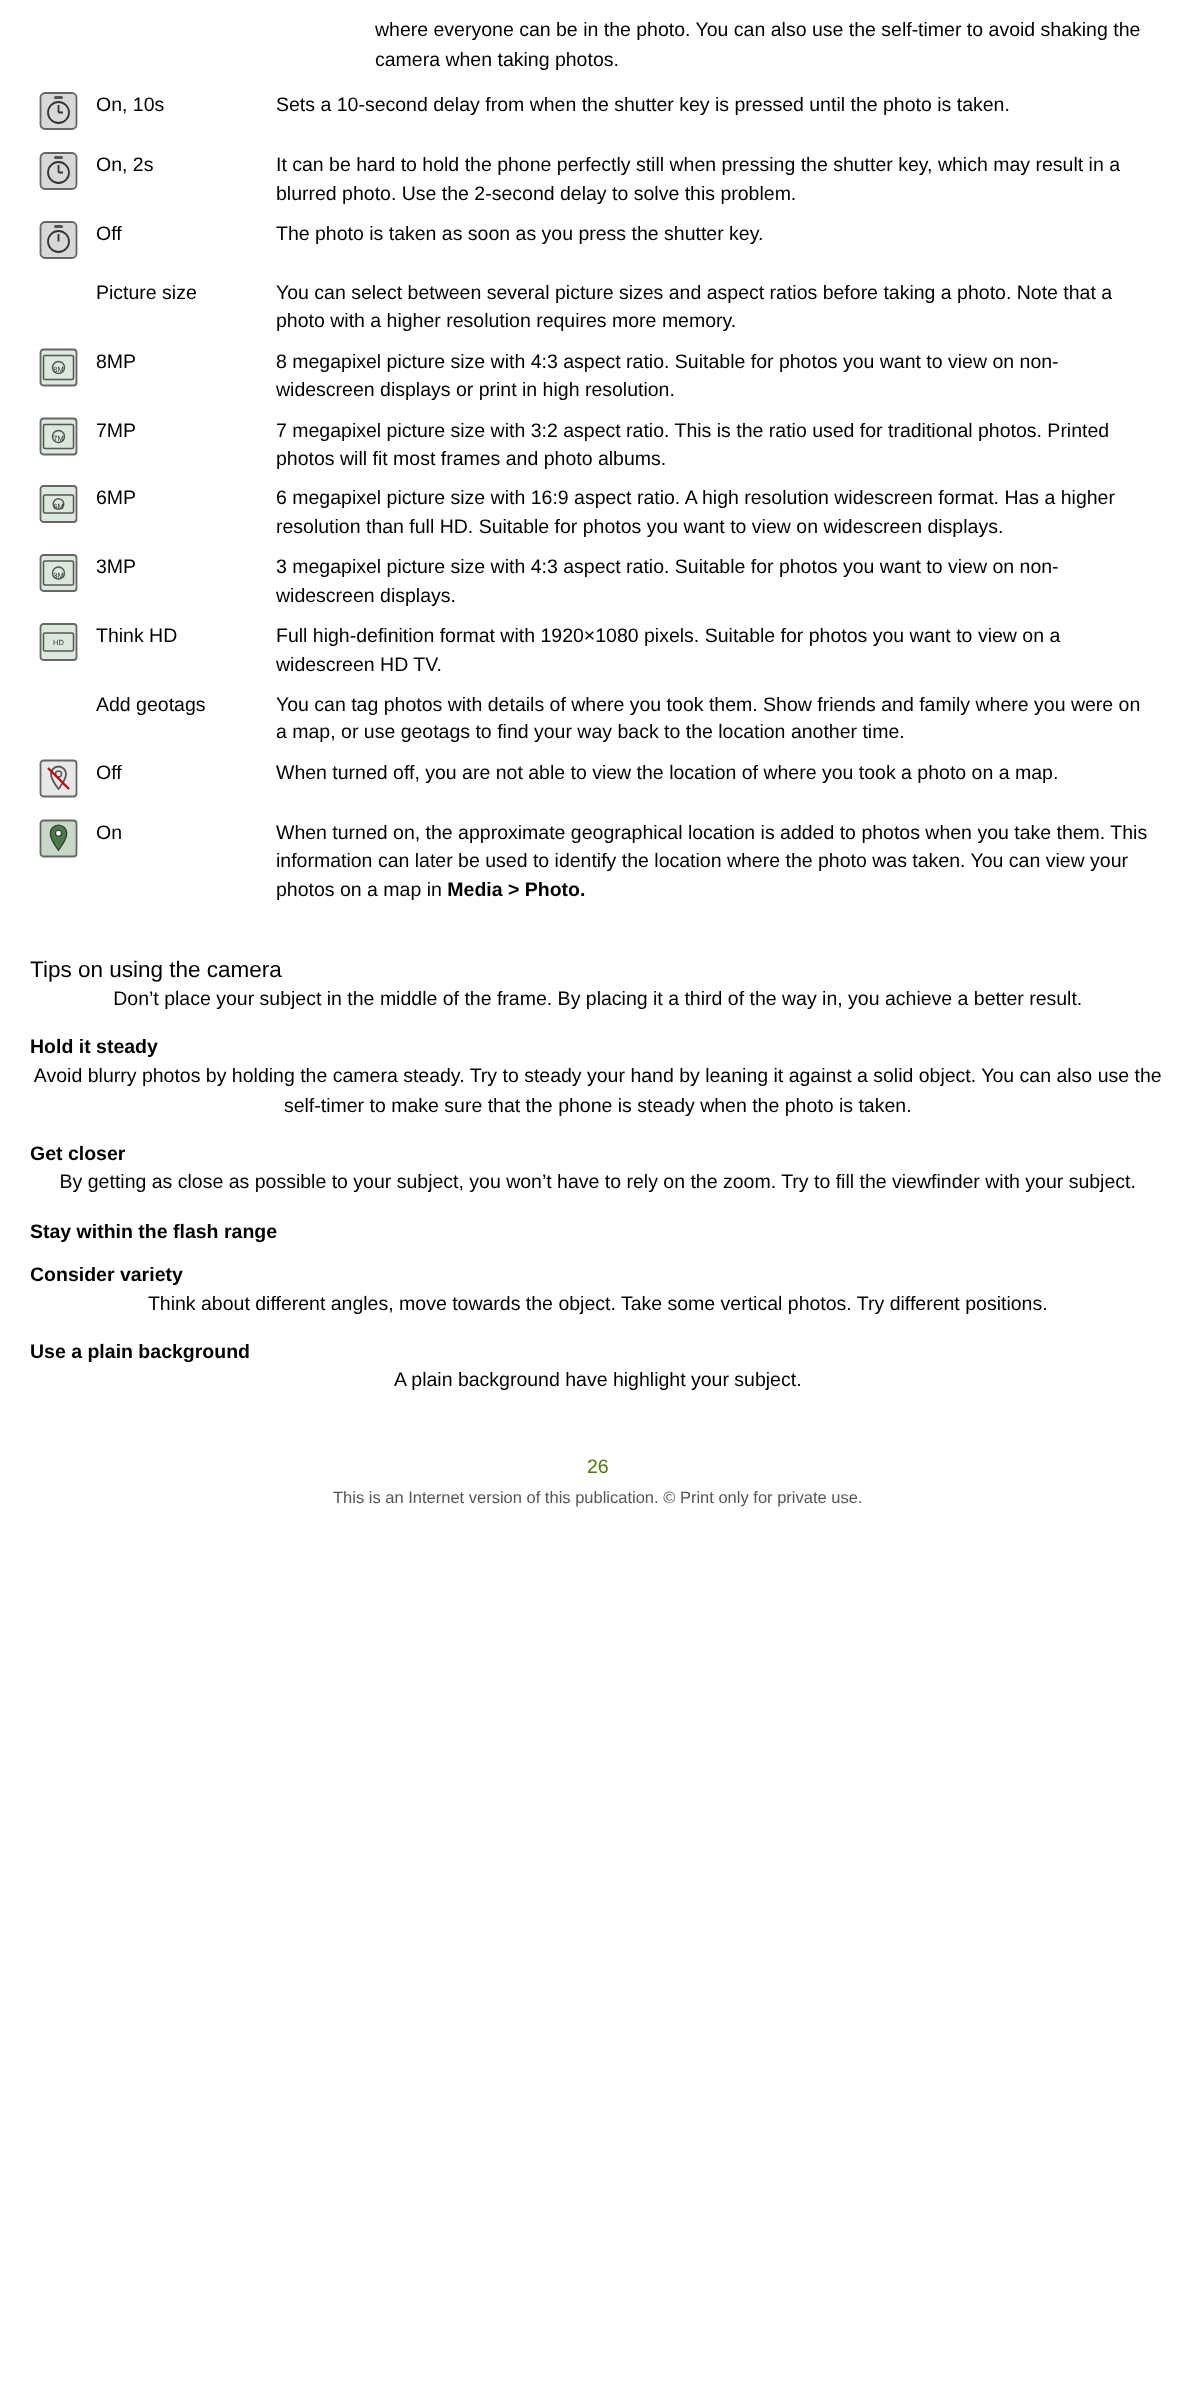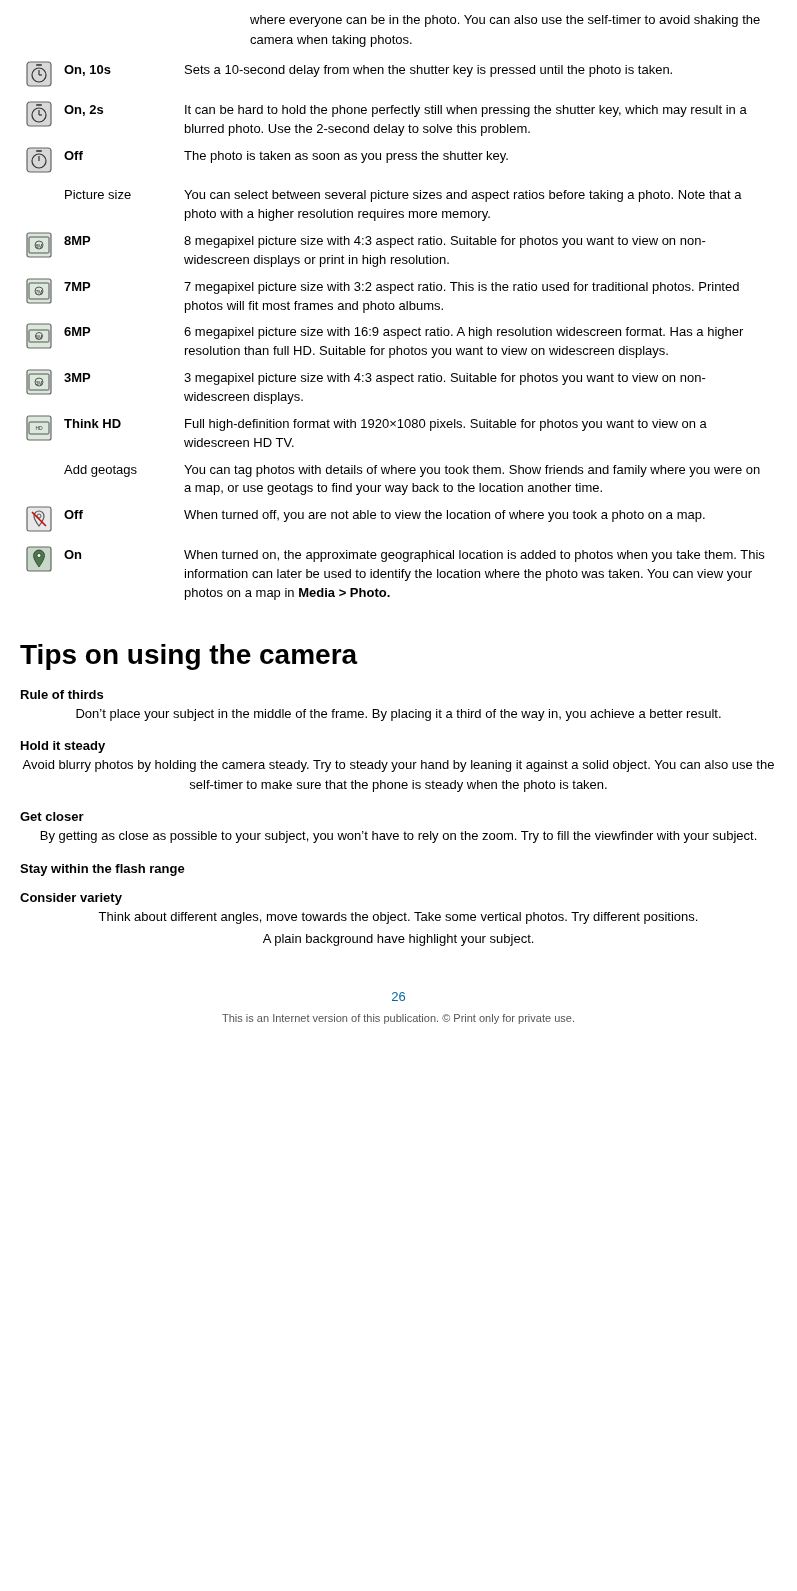--- a/index.html
+++ b/index.html
@@ -23,39 +23,39 @@
       font-size: 13px;
       line-height: 1.45;
     }
     .icon-cell {
       width: 36px;
       text-align: center;
       padding-top: 5px;
     }
     .option-cell {
       width: 120px;
-      font-weight: bold;
+      font-weight: normal;
     }
     .desc-cell {
       width: calc(100% - 156px);
     }
     .category-label {
       font-weight: normal;
       font-size: 13px;
       margin-left: 28px;
     }
 
     
     .tips-section {
       margin-top: 10px;
       padding-top: 6px;
     }
     .tips-title {
-      font-size: 28px;
-      font-weight: bold;
+      font-size: 15px;
+      font-weight: normal;
       line-height: 1.3;
     }
     .tip-heading {
       font-weight: bold;
       font-size: 13px;
       margin-bottom: 2px;
       margin-top: 14px;
     }
     .tip-body {
       font-size: 13px;
@@ -65,21 +65,21 @@
     }
 
     
     .page-footer {
       text-align: center;
       margin-top: 30px;
       padding-top: 10px;
     }
     .page-number {
       font-size: 13px;
-      color: #0369a1;
+      color: #4d7c0f;
       margin-bottom: 8px;
     }
     .footer-note {
       font-size: 11px;
       color: #555;
     }
 
     
     .svg-icon {
       width: 26px;
@@ -238,33 +238,33 @@
       <td class="desc-cell">
         When turned on, the approximate geographical location is added to photos when you take them. This information can later be used to identify the location where the photo was taken. You can view your photos on a map in <strong>Media &gt; Photo.</strong>
       </td>
     </tr>
   </tbody>
 </table>
 
 <div class="tips-section">
   <h2 class="tips-title">Tips on using the camera</h2>
 
-  <p class="tip-heading">Rule of thirds</p>
   <p class="tip-body">Don’t place your subject in the middle of the frame. By placing it a third of the way in, you achieve a better result.</p>
 
   <p class="tip-heading">Hold it steady</p>
   <p class="tip-body">Avoid blurry photos by holding the camera steady. Try to steady your hand by leaning it against a solid object. You can also use the self-timer to make sure that the phone is steady when the photo is taken.</p>
 
   <p class="tip-heading">Get closer</p>
   <p class="tip-body">By getting as close as possible to your subject, you won’t have to rely on the zoom. Try to fill the viewfinder with your subject.</p>
 
   <p class="tip-heading">Stay within the flash range</p>
 
   <p class="tip-heading">Consider variety</p>
   <p class="tip-body">Think about different angles, move towards the object. Take some vertical photos. Try different positions.</p>
 
+  <p class="tip-heading">Use a plain background</p>
   <p class="tip-body">A plain background have highlight your subject.</p>
 </div>
 
 <div class="page-footer">
   <p class="page-number">26</p>
   <p class="footer-note">This is an Internet version of this publication. © Print only for private use.</p>
 </div>
 
 </body></html>

